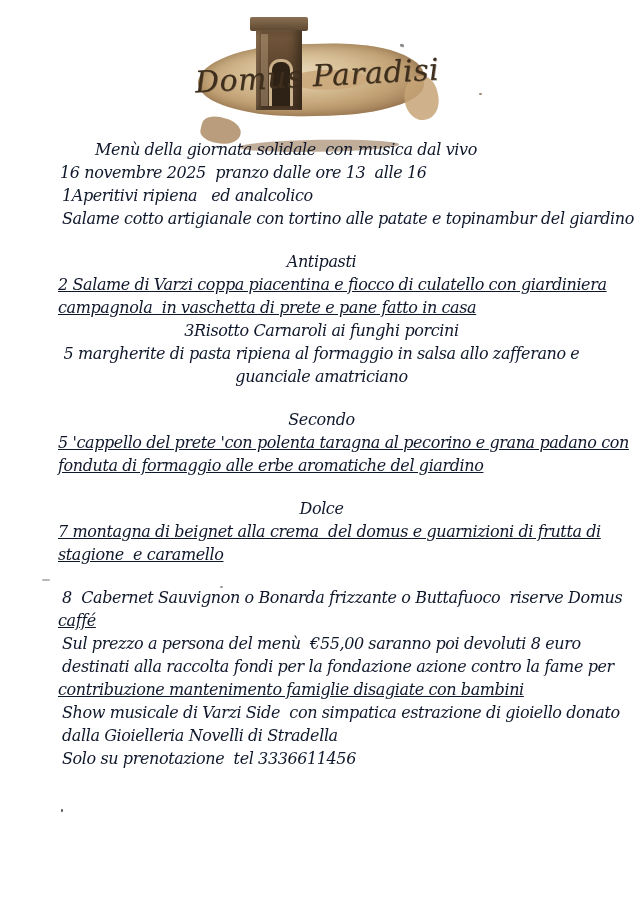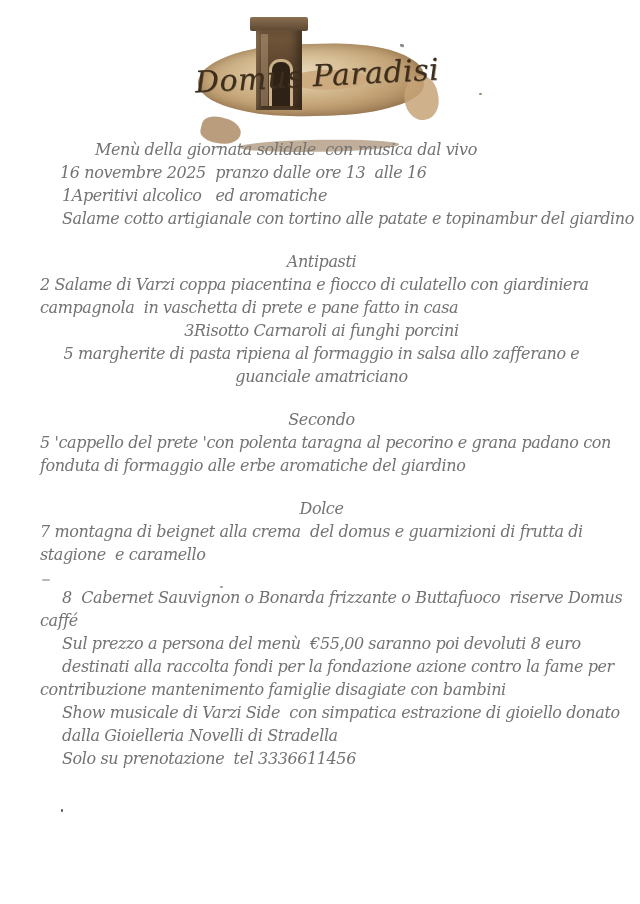--- a/index.html
+++ b/index.html
@@ -60,27 +60,27 @@
     white-space: pre;
   }
 
   
   .content {
     position: absolute; left: 0; top: 138px; width: 640px;
     font-style: italic;
     font-size: 16px;
     line-height: 23px;
     letter-spacing: -0.4px;
-    color: #737373;
+    color: #0f172a;
   }
   .line { white-space: pre; padding-left: 60px; }
   .pa { padding-left: 95px; }
   .pb { }
   .pc { padding-left: 62px; }
-  .pd { padding-left: 40px; }
+  .pd { padding-left: 58px; text-decoration: underline; }
   .center { padding-left: 3px; text-align: center; }
   .gap { margin-top: 20px; }
 
   
   .speck { position: absolute; border-radius: 1px; }
   .speck-1 { left: 400px; top: 44px; width: 4px; height: 3px; background: #8a8a8a; transform: rotate(20deg); }
   .speck-2 { left: 479px; top: 93px; width: 3px; height: 2px; background: #a08d72; }
   .speck-3 { left: 42px; top: 579px; width: 8px; height: 2px; background: #b8b8b8; }
   .speck-4 { left: 220px; top: 586px; width: 3px; height: 2px; background: #9a9a9a; }
   .speck-5 { left: 61px; top: 809px; width: 2px; height: 3px; background: #555555; }
@@ -102,21 +102,21 @@
       <div class="tower-body"></div>
       <div class="tower-hl"></div>
       <div class="tower-arch"></div>
     </div>
     <div class="brand">Domus Paradisi</div>
   </div>
 
   <div class="content">
     <div class="line pa">Menù della giornata solidale  con musica dal vivo</div>
     <div class="line pb">16 novembre 2025  pranzo dalle ore 13  alle 16</div>
-    <div class="line pc">1Aperitivi alcolico   ed aromatiche</div>
+    <div class="line pc">1Aperitivi ripiena   ed analcolico</div>
     <div class="line pc">Salame cotto artigianale con tortino alle patate e topinambur del giardino</div>
 
     <div class="line center gap">Antipasti</div>
     <div class="line pd">2 Salame di Varzi coppa piacentina e fiocco di culatello con giardiniera</div>
     <div class="line pd">campagnola  in vaschetta di prete e pane fatto in casa</div>
 
     <div class="line center">3Risotto Carnaroli ai funghi porcini</div>
     <div class="line center">5 margherite di pasta ripiena al formaggio in salsa allo zafferano e</div>
     <div class="line center">guanciale amatriciano</div>
 

